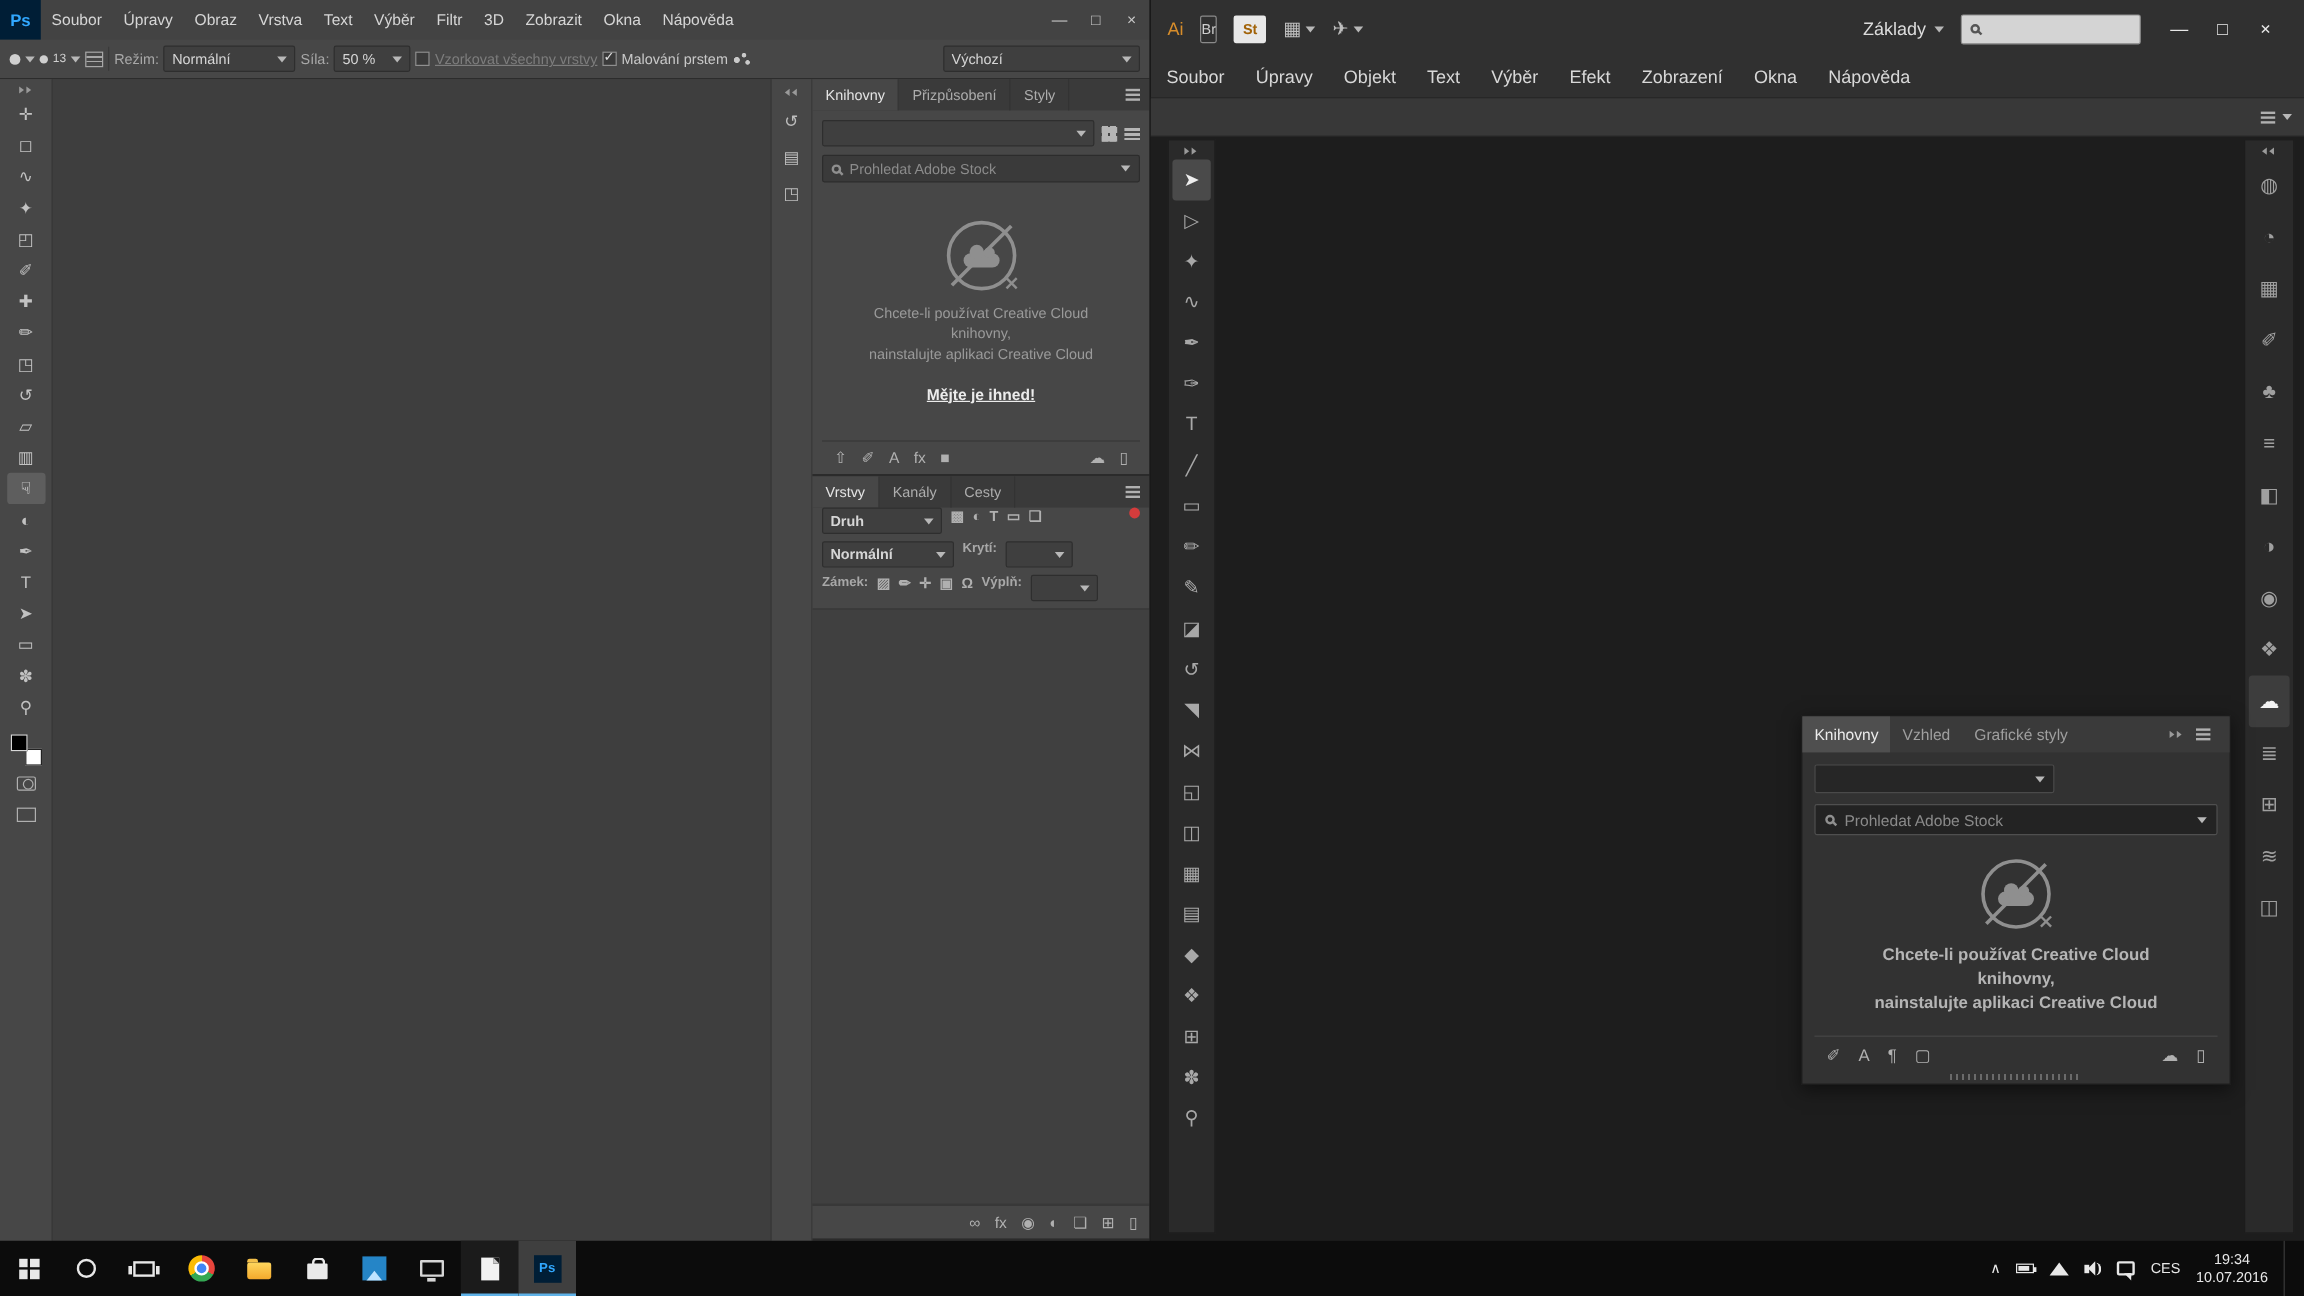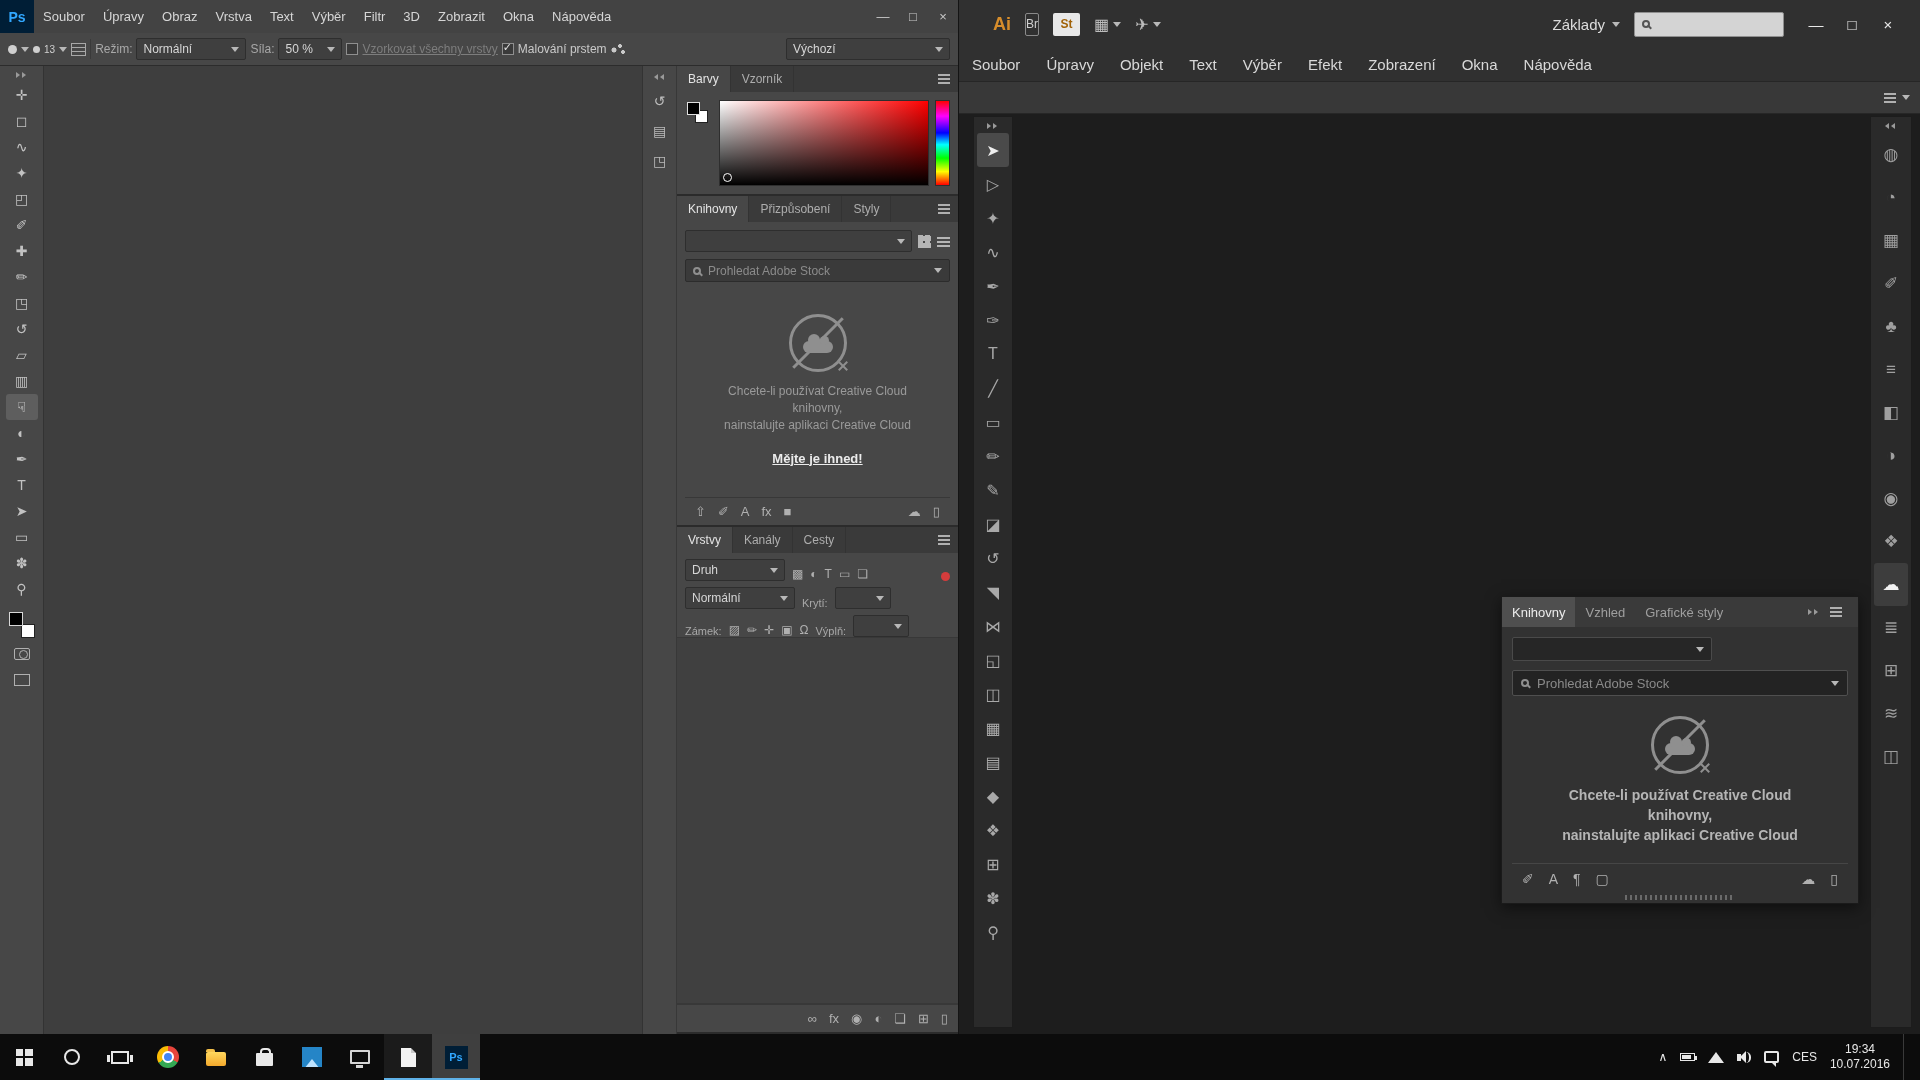--- a/index.html
+++ b/index.html
@@ -114,30 +114,30 @@
     transform:translate(-50%,-50%) rotate(45deg); background:#8f8f8f; }
   .cc-x { position:absolute; right:-5px; bottom:-3px; width:12px; height:12px; }
   .cc-x::before,.cc-x::after { content:""; position:absolute; left:5px; top:0; width:2px; height:12px; background:#8f8f8f; }
   .cc-x::before { transform:rotate(45deg); } .cc-x::after { transform:rotate(-45deg); }
   .cc-line { font-size:12px; color:#9a9a9a; line-height:15px; }
   .cc-link { margin-top:16px; font-size:13px; font-weight:bold; color:#ececec; text-decoration:underline; }
   .panel-footer { height:28px; border-top:1px solid #383838; display:flex; align-items:center;
     gap:12px; padding:0 10px; margin-top:auto; }
   .f-ic { color:#b0b0b0; font-size:13px; display:inline-flex; align-items:center; justify-content:center; }
   .layers-panel { flex:1; }
-  .layers-row { height:28px; display:flex; align-items:flex-end; gap:7px; padding:0 8px; font-size:11px; }
+  .layers-row { height:28px; display:flex; align-items:flex-start; gap:7px; padding:0 8px; font-size:11px;font-weight:bold; }
   .mini-ic { color:#b0b0b0; font-size:12px; }
   .red-dot { width:9px; height:9px; border-radius:50%; background:#d43c3c; margin-left:auto; }
   .layers-list { flex:1; background:#404040; border-top:1px solid #383838; border-bottom:1px solid #383838; }
 
   
   .ai-window { position:absolute; left:958px; top:0; width:962px; height:1034px; background:#303030;
     border-left:1px solid #141414; }
   .ai-titlebar { height:48px; display:flex; align-items:center; gap:14px; padding:0 14px; color:#c8c8c8; }
-  .ai-logo { color:#d78d2b; font-size:18px; font-weight:bold;margin-left:20px; }
+  .ai-logo { color:#d78d2b; font-size:15px; font-weight:normal; }
   .ai-br { width:14px; height:23px; border:1px solid #8a8a8a; border-radius:2px; color:#cfcfcf;
     font-size:12px; display:flex; align-items:center; justify-content:center; }
   .ai-st { width:27px; height:23px; background:#e8e8e8; border-radius:2px; color:#a16207; font-weight:bold;
     font-size:12px; display:flex; align-items:center; justify-content:center; }
   .ai-tb-ic { display:flex; align-items:center; gap:4px; color:#bdbdbd; font-size:16px; }
   .ai-workspace { display:flex; align-items:center; gap:7px; font-size:15px; color:#dcdcdc; }
   .ai-search { width:150px; height:25px; background:#d4d4d4; border:1px solid #8f8f8f; border-radius:2px;
     display:flex; align-items:center; padding:0 7px; }
   .ai-window .wc { width:36px; font-size:15px; color:#e8e8e8; }
   .ai-menubar { height:34px; display:flex; align-items:stretch; border-bottom:1px solid #262626; }
@@ -373,35 +373,20 @@
             </div>
             <div class="dock-ic">
               <span>▤</span>
             </div>
             <div class="dock-ic">
               <span>◳</span>
             </div>
         </div>
         <div class="ps-panels">
 
-          <div class="panel colors-panel">
-            <div class="tabs">
-              <div class="tab active">Barvy</div>
-                <div class="tab">Vzorník</div>
-              <span class="pmenu"></span>
-            </div>
-            <div class="colors-body">
-              <div class="mini-fgbg">
-                <span class="mbg"></span>
-                <span class="mfg"></span>
-              </div>
-              <div class="color-field"></div>
-              <div class="hue-strip"></div>
-            </div>
-          </div>
 
           <div class="panel lib-panel">
             <div class="tabs">
               <div class="tab active">Knihovny</div>
                 <div class="tab">Přizpůsobení</div>
                 <div class="tab">Styly</div>
               <span class="pmenu"></span>
             </div>
             <div class="lib-body">
               <div class="lib-row">

